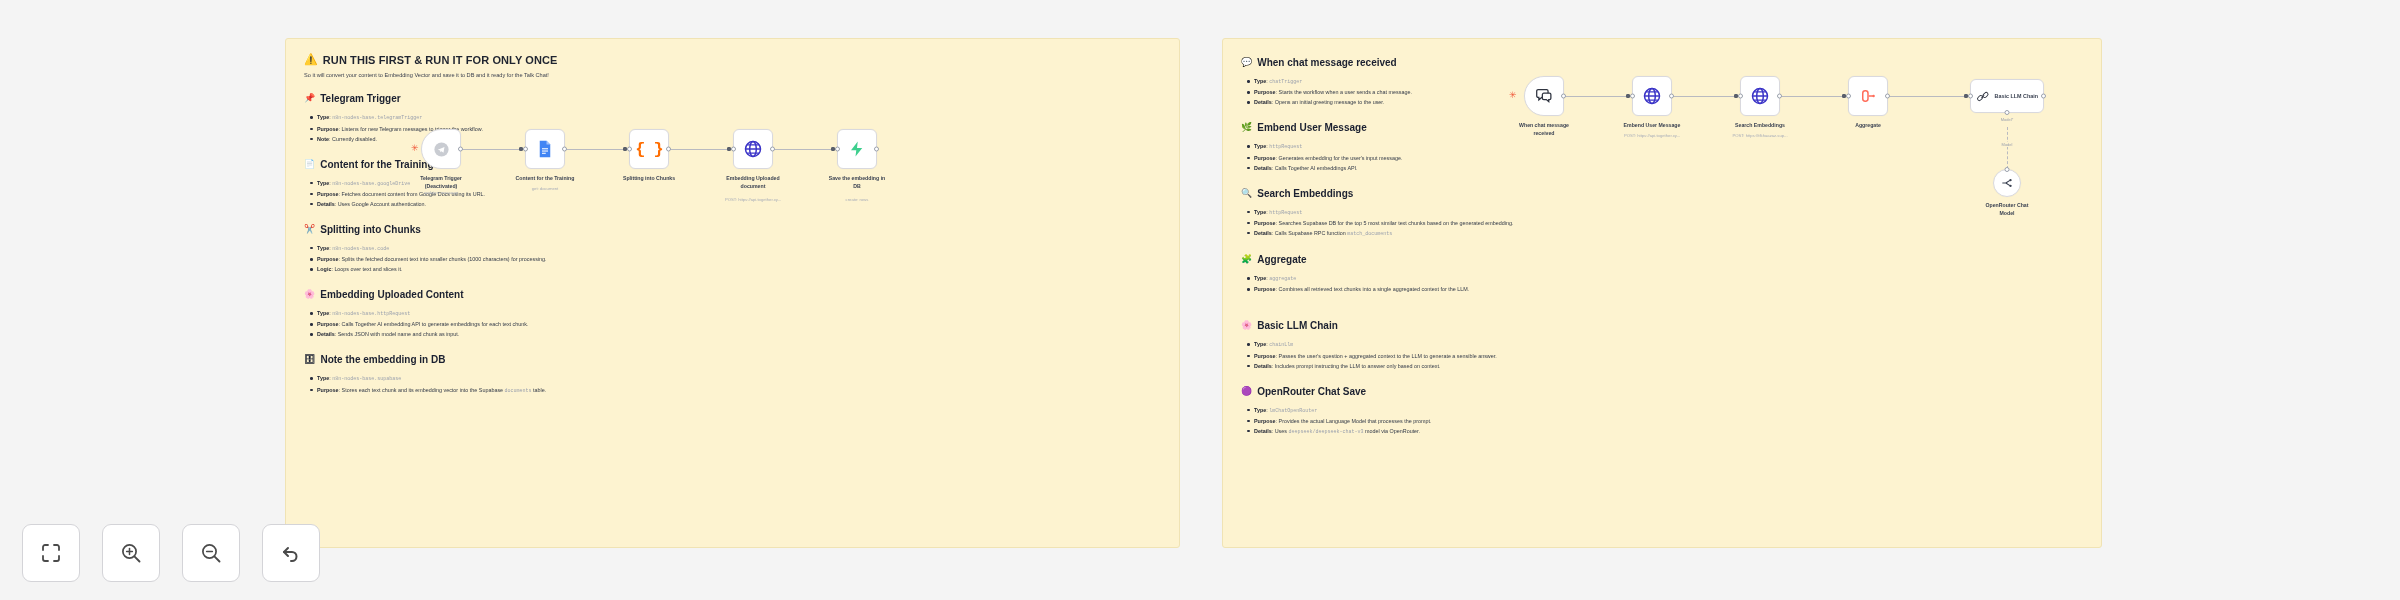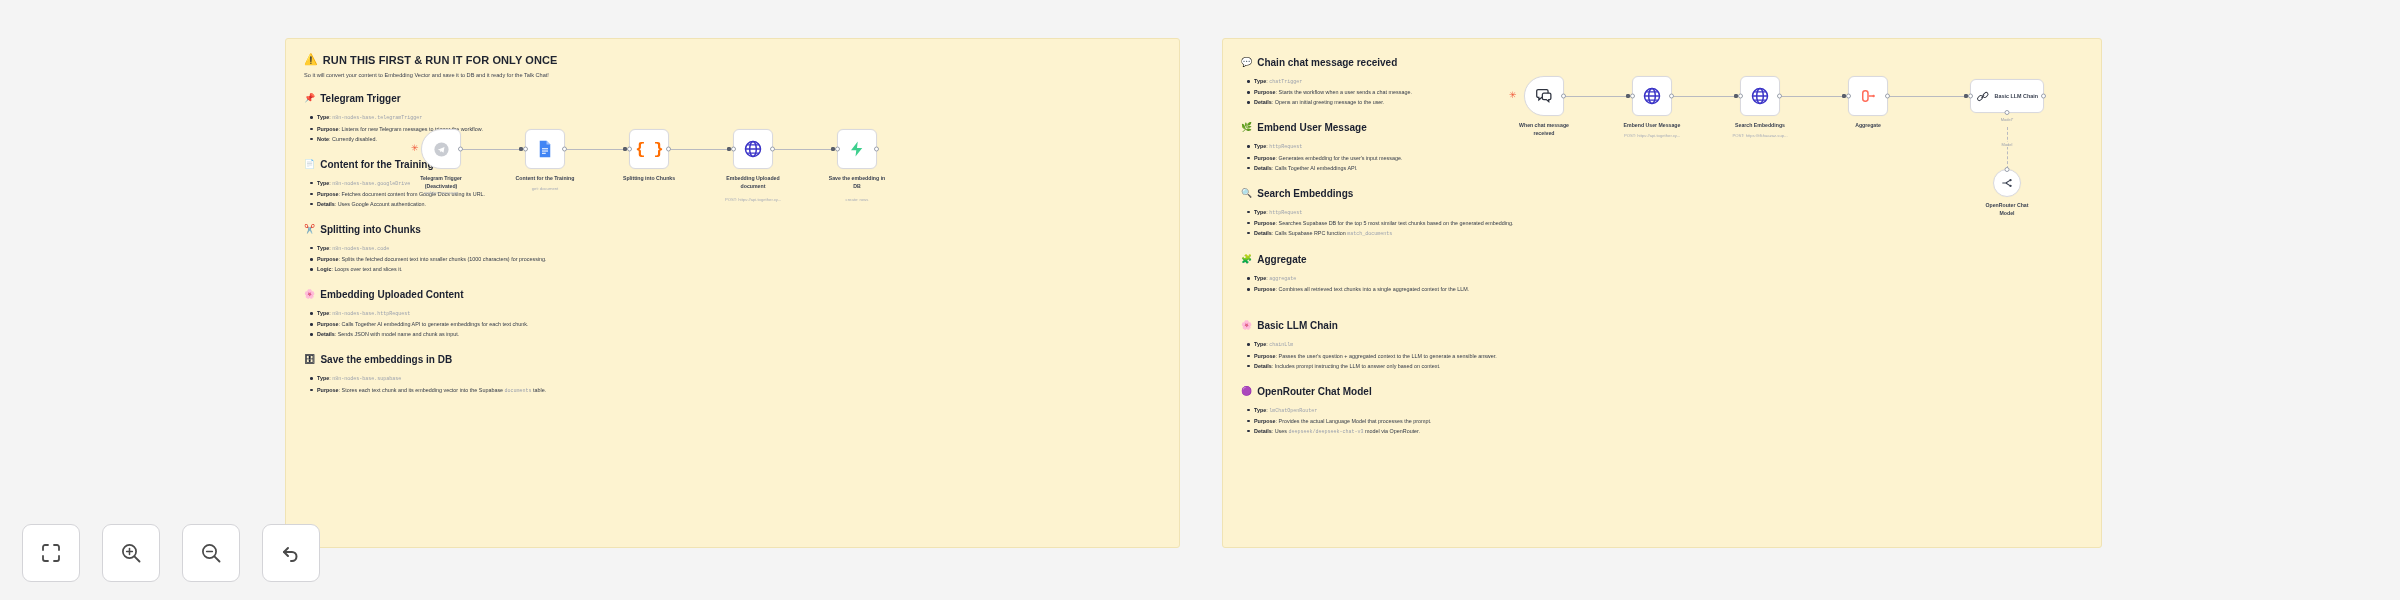--- a/index.html
+++ b/index.html
@@ -260,21 +260,21 @@
         <ul class="bul">
           <li><b>Type</b>: <span class="mono">n8n-nodes-base.httpRequest</span></li>
           <li><b>Purpose</b>: <span>Calls Together AI embedding API to generate embeddings for each text chunk.</span></li>
           <li><b>Details</b>: <span>Sends JSON with model name and chunk as input.</span></li>
         </ul>
       </div>
 
       <div class="sec">
         <div class="sec-h">
           <span class="emoji">🗄</span>
-          <span>Save the embeddings in DB</span>
+          <span>Note the embedding in DB</span>
         </div>
         <ul class="bul">
           <li><b>Type</b>: <span class="mono">n8n-nodes-base.supabase</span></li>
           <li><b>Purpose</b>: <span>Stores each text chunk and its embedding vector into the Supabase </span><span class="mono">documents</span><span> table.</span></li>
         </ul>
       </div>
     </div>
 
     <div class="graph">
 
@@ -346,21 +346,21 @@
     </div>
   </div>
 
   <div class="sticky" id="sticky-right">
 
     <div class="doc">
 
       <div class="sec" style="margin-top:4px;">
         <div class="sec-h">
           <span class="emoji">💬</span>
-          <span>Chain chat message received</span>
+          <span>When chat message received</span>
         </div>
         <ul class="bul">
           <li><b>Type</b>: <span class="mono">chatTrigger</span></li>
           <li><b>Purpose</b>: <span>Starts the workflow when a user sends a chat message.</span></li>
           <li><b>Details</b>: <span>Opens an initial greeting message to the user.</span></li>
         </ul>
       </div>
 
       <div class="sec">
         <div class="sec-h">
@@ -405,21 +405,21 @@
         <ul class="bul">
           <li><b>Type</b>: <span class="mono">chainLlm</span></li>
           <li><b>Purpose</b>: <span>Passes the user's question + aggregated context to the LLM to generate a sensible answer.</span></li>
           <li><b>Details</b>: <span>Includes prompt instructing the LLM to answer only based on context.</span></li>
         </ul>
       </div>
 
       <div class="sec">
         <div class="sec-h">
           <span class="emoji">🟣</span>
-          <span>OpenRouter Chat Model</span>
+          <span>OpenRouter Chat Save</span>
         </div>
         <ul class="bul">
           <li><b>Type</b>: <span class="mono">lmChatOpenRouter</span></li>
           <li><b>Purpose</b>: <span>Provides the actual Language Model that processes the prompt.</span></li>
           <li><b>Details</b>: <span>Uses </span><span class="mono">deepseek/deepseek-chat-v3</span><span> model via OpenRouter.</span></li>
         </ul>
       </div>
     </div>
 
     <div class="graph">

